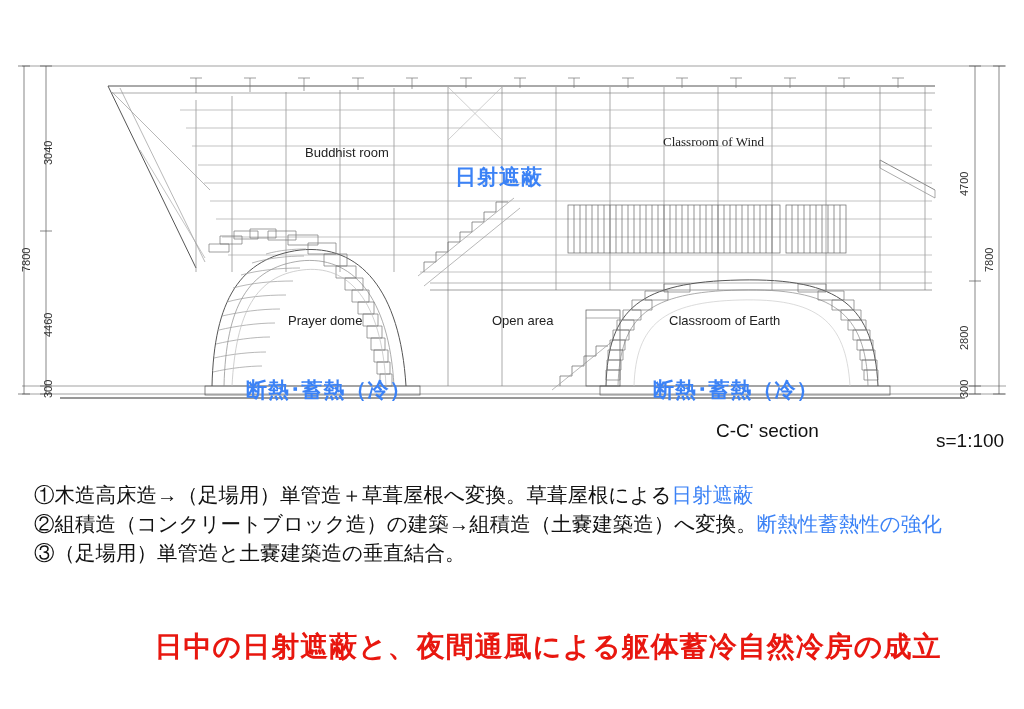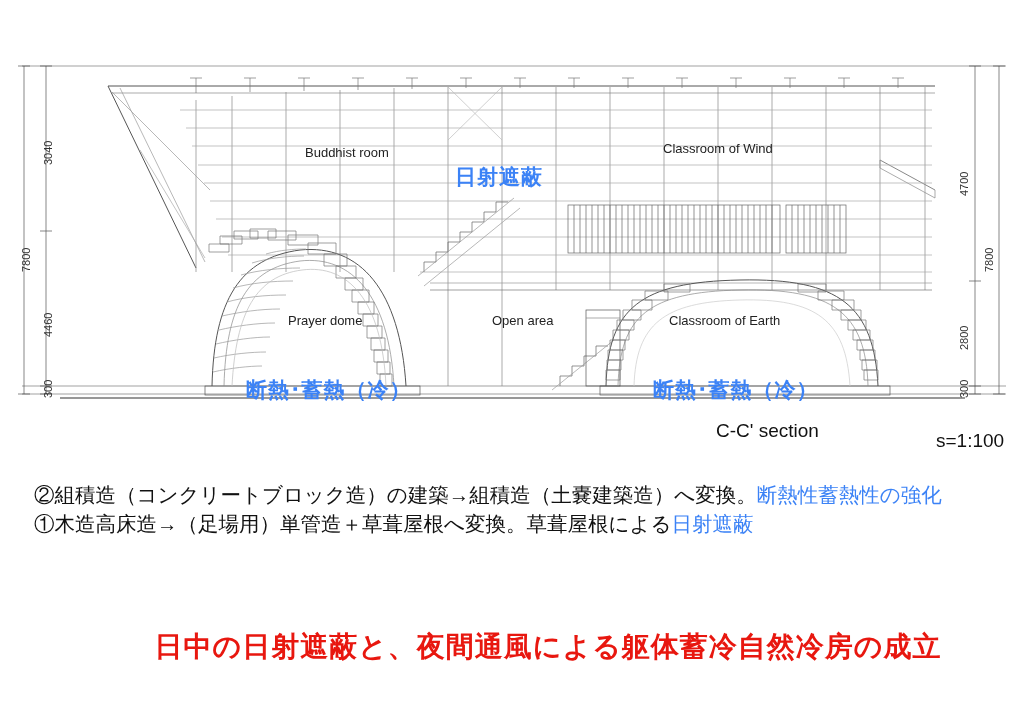--- a/index.html
+++ b/index.html
@@ -341,21 +341,21 @@
           <path d="M 818 300 L 818 291 L 844 291 L 844 300 Z"></path>
           <path d="M 798 292 L 798 284 L 826 284 L 826 292 Z"></path>
         </g>
 
         <path d="M 634 386 C 636 324 664 302 740 300 C 816 298 846 320 850 386" stroke="#ccc"></path>
 
       </g>
     </svg>
 
     <div class="lbl lbl-en" style="left:305px; top:145px;">Buddhist room</div>
-    <div class="lbl lbl-en" style="left:663px; top:141px;">Classroom of Wind</div>
+    <div class="lbl lbl-en" style="left:663px; top:134px;font-family:Liberation Serif, serif;">Classroom of Wind</div>
     <div class="lbl lbl-en" style="left:288px; top:313px;">Prayer dome</div>
     <div class="lbl lbl-en" style="left:492px; top:313px;">Open area</div>
     <div class="lbl lbl-en" style="left:669px; top:313px;">Classroom of Earth</div>
 
     <div class="lbl red red-big" style="left:455px; top:123px;">日射遮蔽</div>
     <div class="lbl red red-big" style="left:246px; top:336px;">断熱･蓄熱（冷）</div>
     <div class="lbl red red-big" style="left:653px; top:336px;">断熱･蓄熱（冷）</div>
 
     <div class="lbl lbl-dim vert" style="left:42px; top:165px;">3040</div>
     <div class="lbl lbl-dim vert" style="left:20px; top:272px;">7800</div>
@@ -366,22 +366,25 @@
     <div class="lbl lbl-dim vert" style="left:983px; top:272px;">7800</div>
     <div class="lbl lbl-dim vert" style="left:958px; top:350px;">2800</div>
     <div class="lbl lbl-dim vert" style="left:958px; top:398px;">300</div>
   </div>
 
   <div class="section-title" style="left:716px; top:420px;">C-C' section</div>
   <div class="section-title" style="left:936px; top:430px;">s=1:100</div>
 
   <div class="notes">
     <div class="line">
+      <span>①木造高床造→（足場用）単管造＋草葺屋根へ変換。草葺屋根による</span><span class="red">日射遮蔽</span>
+    </div>
+    <div class="line">
       <span>②組積造（コンクリートブロック造）の建築→組積造（土嚢建築造）へ変換。</span><span class="red">断熱性蓄熱性の強化</span>
     </div>
     <div class="line">
-      <span>①木造高床造→（足場用）単管造＋草葺屋根へ変換。草葺屋根による</span><span class="red">日射遮蔽</span>
+      <span>③（足場用）単管造と土嚢建築造の垂直結合。</span>
     </div>
   </div>
 
   <div class="conclusion">日中の日射遮蔽と、夜間通風による躯体蓄冷自然冷房の成立</div>
 
 </div>
 
 </body></html>

